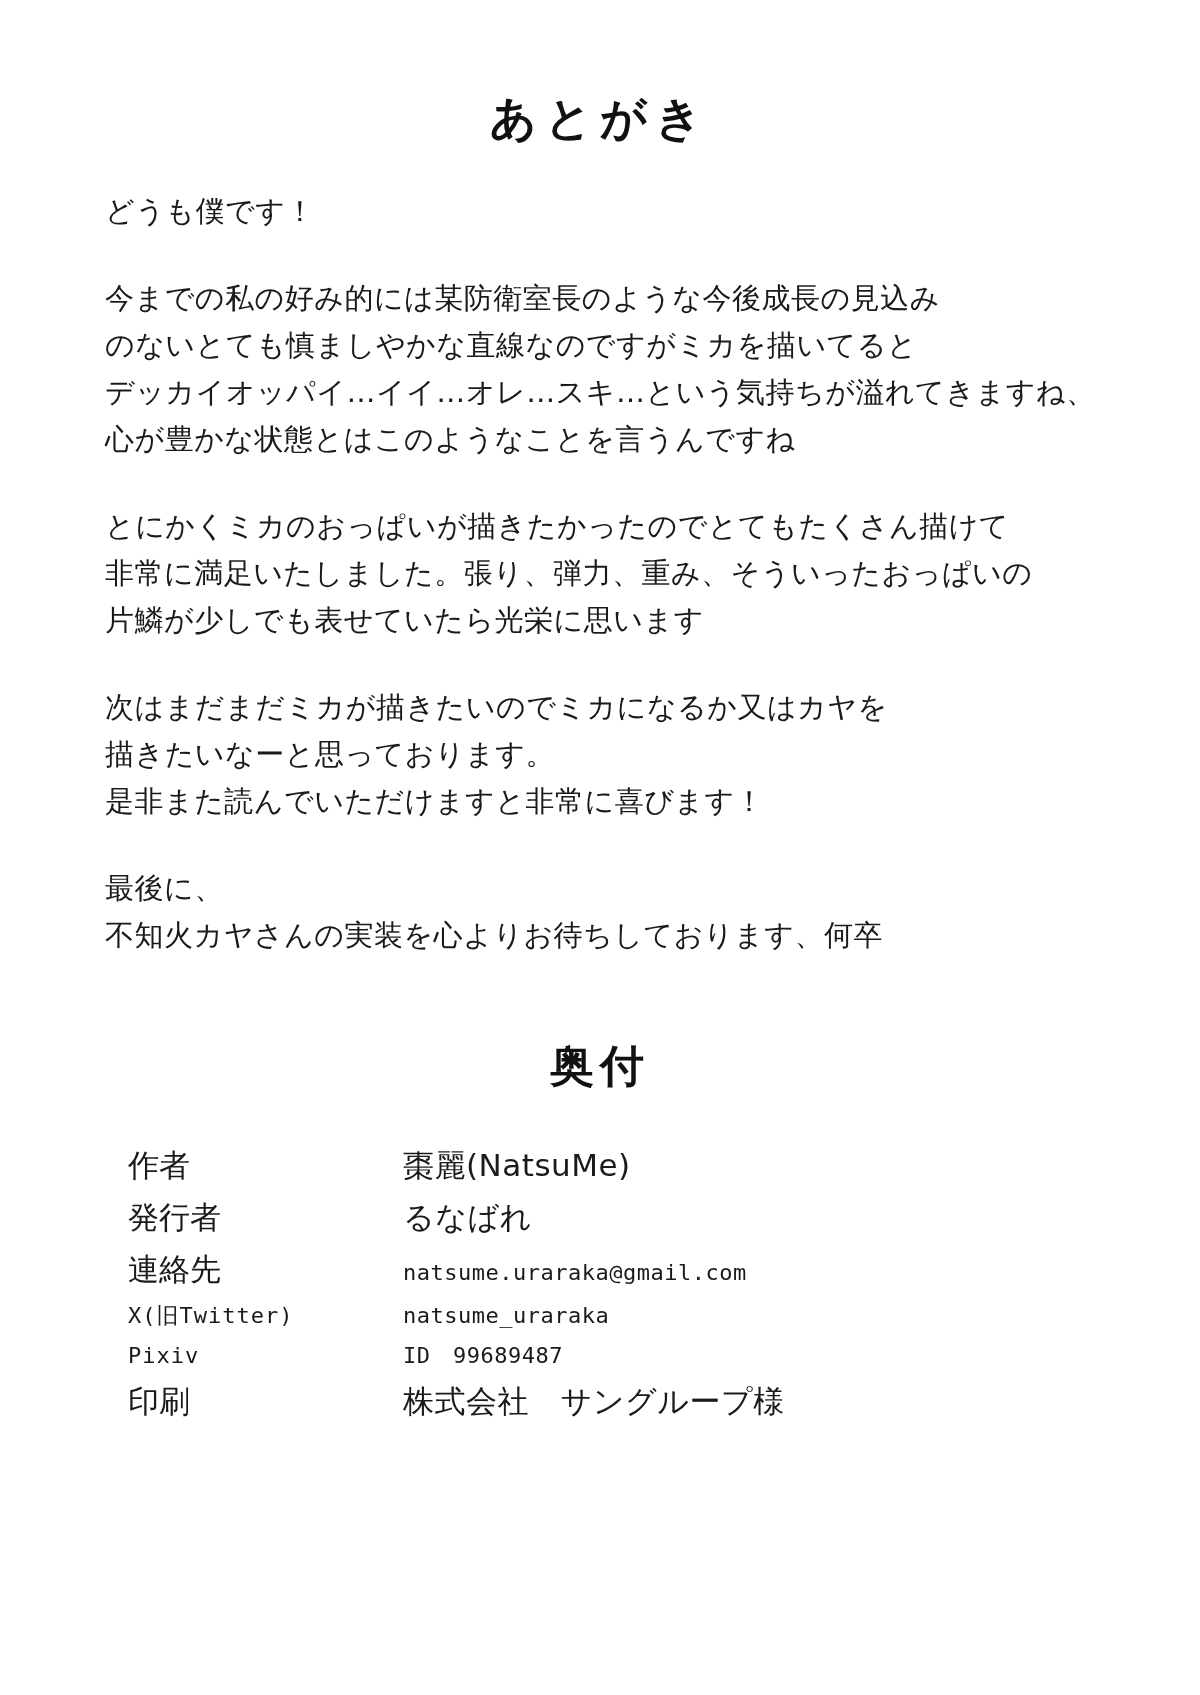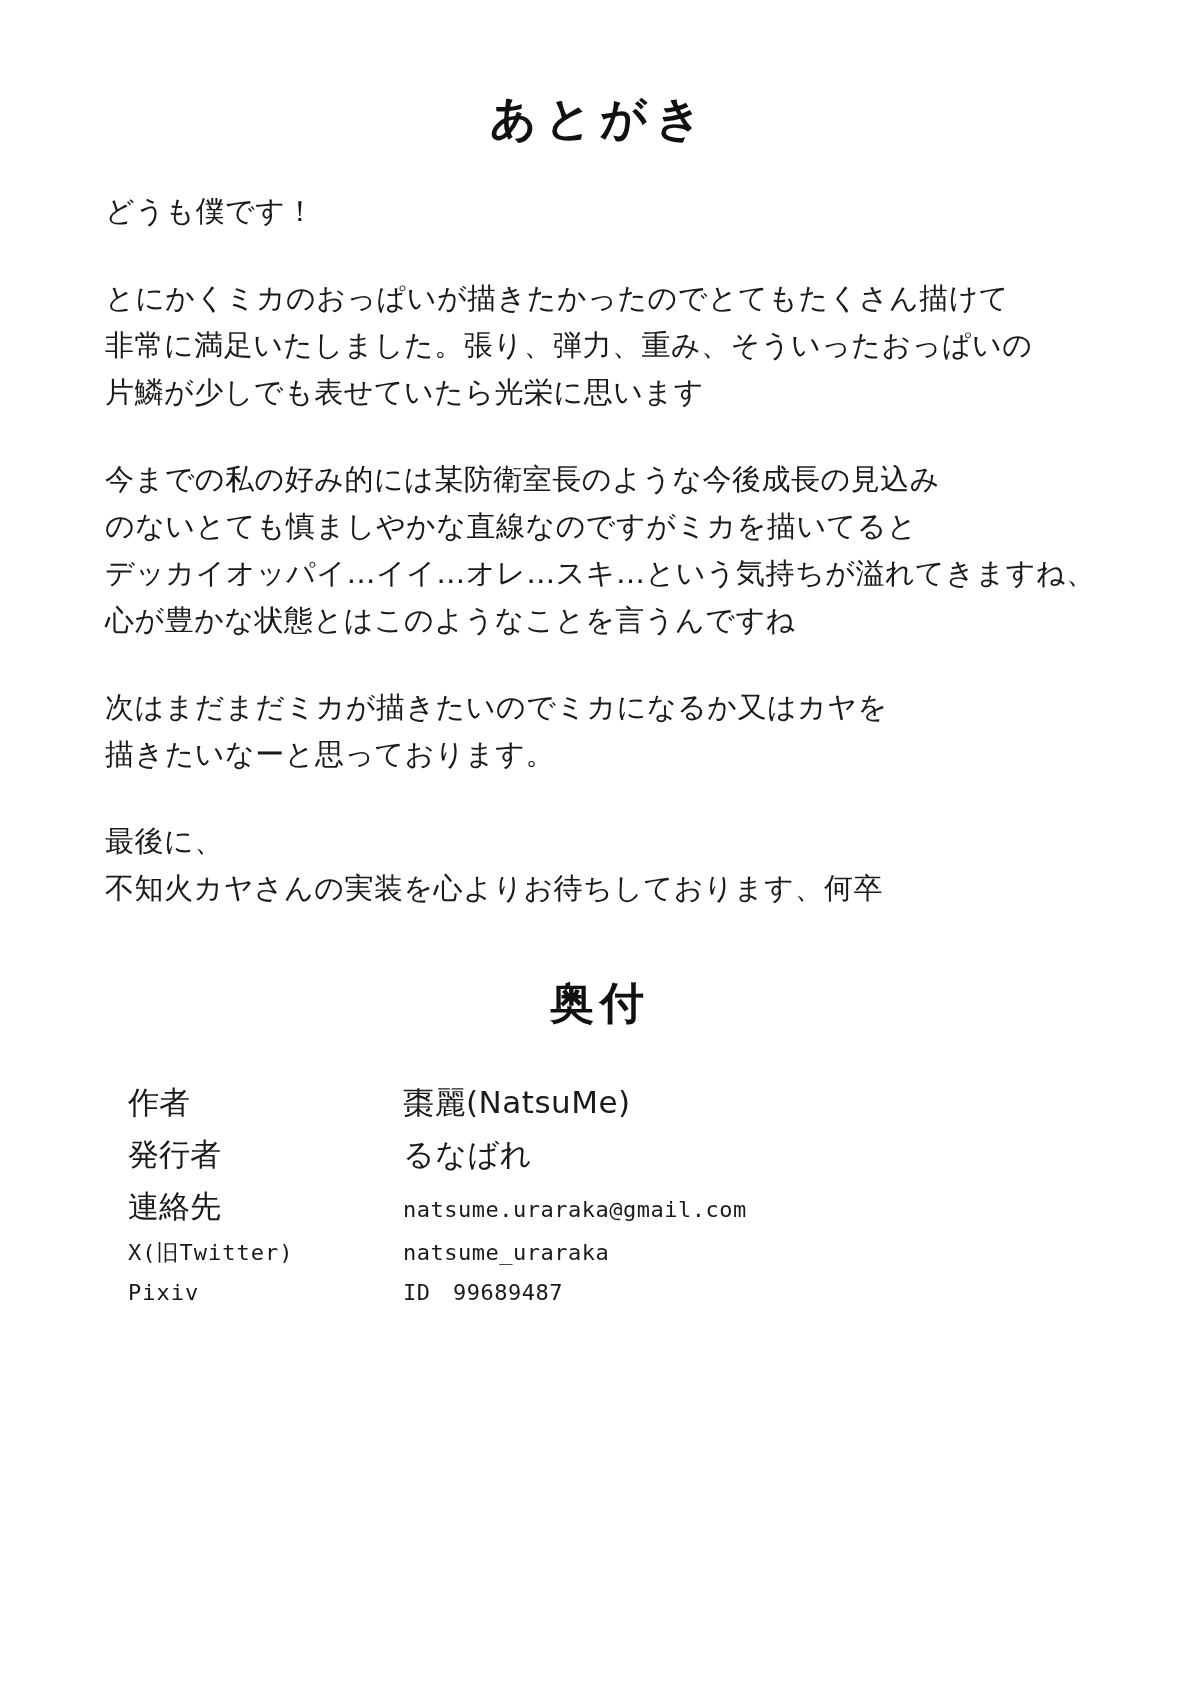--- a/index.html
+++ b/index.html
@@ -51,21 +51,21 @@
     display: block;
     white-space: pre;
   }
 
   
   .colophon-title {
     text-align: center;
     font-size: 44px;
     font-weight: bold;
     letter-spacing: 6px;
-    margin: 0;
+    margin: 16px;
     padding-top: 62px;
     color: #111;
   }
   .colophon-table {
     margin: 44px 0 0 128px;
     border-collapse: collapse;
     font-size: 31px;
     color: #1a1a1a;
   }
   .colophon-table td {
@@ -100,35 +100,36 @@
 
   <h1 class="afterword-title">あとがき</h1>
 
   <div class="afterword-body">
 
     <p class="para">
       <span class="line">どうも僕です！</span>
     </p>
 
     <p class="para">
-      <span class="line">とにかくミカのおっぱいが描きたかったのでとてもたくさん描けて</span>
-      <span class="line">非常に満足いたしました。張り、弾力、重み、そういったおっぱいの</span>
-      <span class="line">片鱗が少しでも表せていたら光栄に思います</span>
-    </p>
-
-    <p class="para">
       <span class="line">今までの私の好み的には某防衛室長のような今後成長の見込み</span>
       <span class="line">のないとても慎ましやかな直線なのですがミカを描いてると</span>
       <span class="line">デッカイオッパイ…イイ…オレ…スキ…という気持ちが溢れてきますね、</span>
       <span class="line">心が豊かな状態とはこのようなことを言うんですね</span>
     </p>
 
     <p class="para">
+      <span class="line">とにかくミカのおっぱいが描きたかったのでとてもたくさん描けて</span>
+      <span class="line">非常に満足いたしました。張り、弾力、重み、そういったおっぱいの</span>
+      <span class="line">片鱗が少しでも表せていたら光栄に思います</span>
+    </p>
+
+    <p class="para">
       <span class="line">次はまだまだミカが描きたいのでミカになるか又はカヤを</span>
       <span class="line">描きたいなーと思っております。</span>
+      <span class="line">是非また読んでいただけますと非常に喜びます！</span>
     </p>
 
     <p class="para">
       <span class="line">最後に、</span>
       <span class="line">不知火カヤさんの実装を心よりお待ちしております、何卒</span>
     </p>
 
   </div>
 
   <h2 class="colophon-title">奥付</h2>
@@ -148,17 +149,21 @@
         <td class="value mono">natsume.uraraka@gmail.com</td>
       </tr>
       <tr>
         <td class="label mono">X(旧Twitter)</td>
         <td class="value mono">natsume_uraraka</td>
       </tr>
       <tr>
         <td class="label mono">Pixiv</td>
         <td class="value mono">ID　99689487</td>
       </tr>
+      <tr>
+        <td class="label">印刷</td>
+        <td class="value">株式会社　サングループ様</td>
+      </tr>
     </tbody>
   </table>
 
 
 </div>
 
 </body></html>

